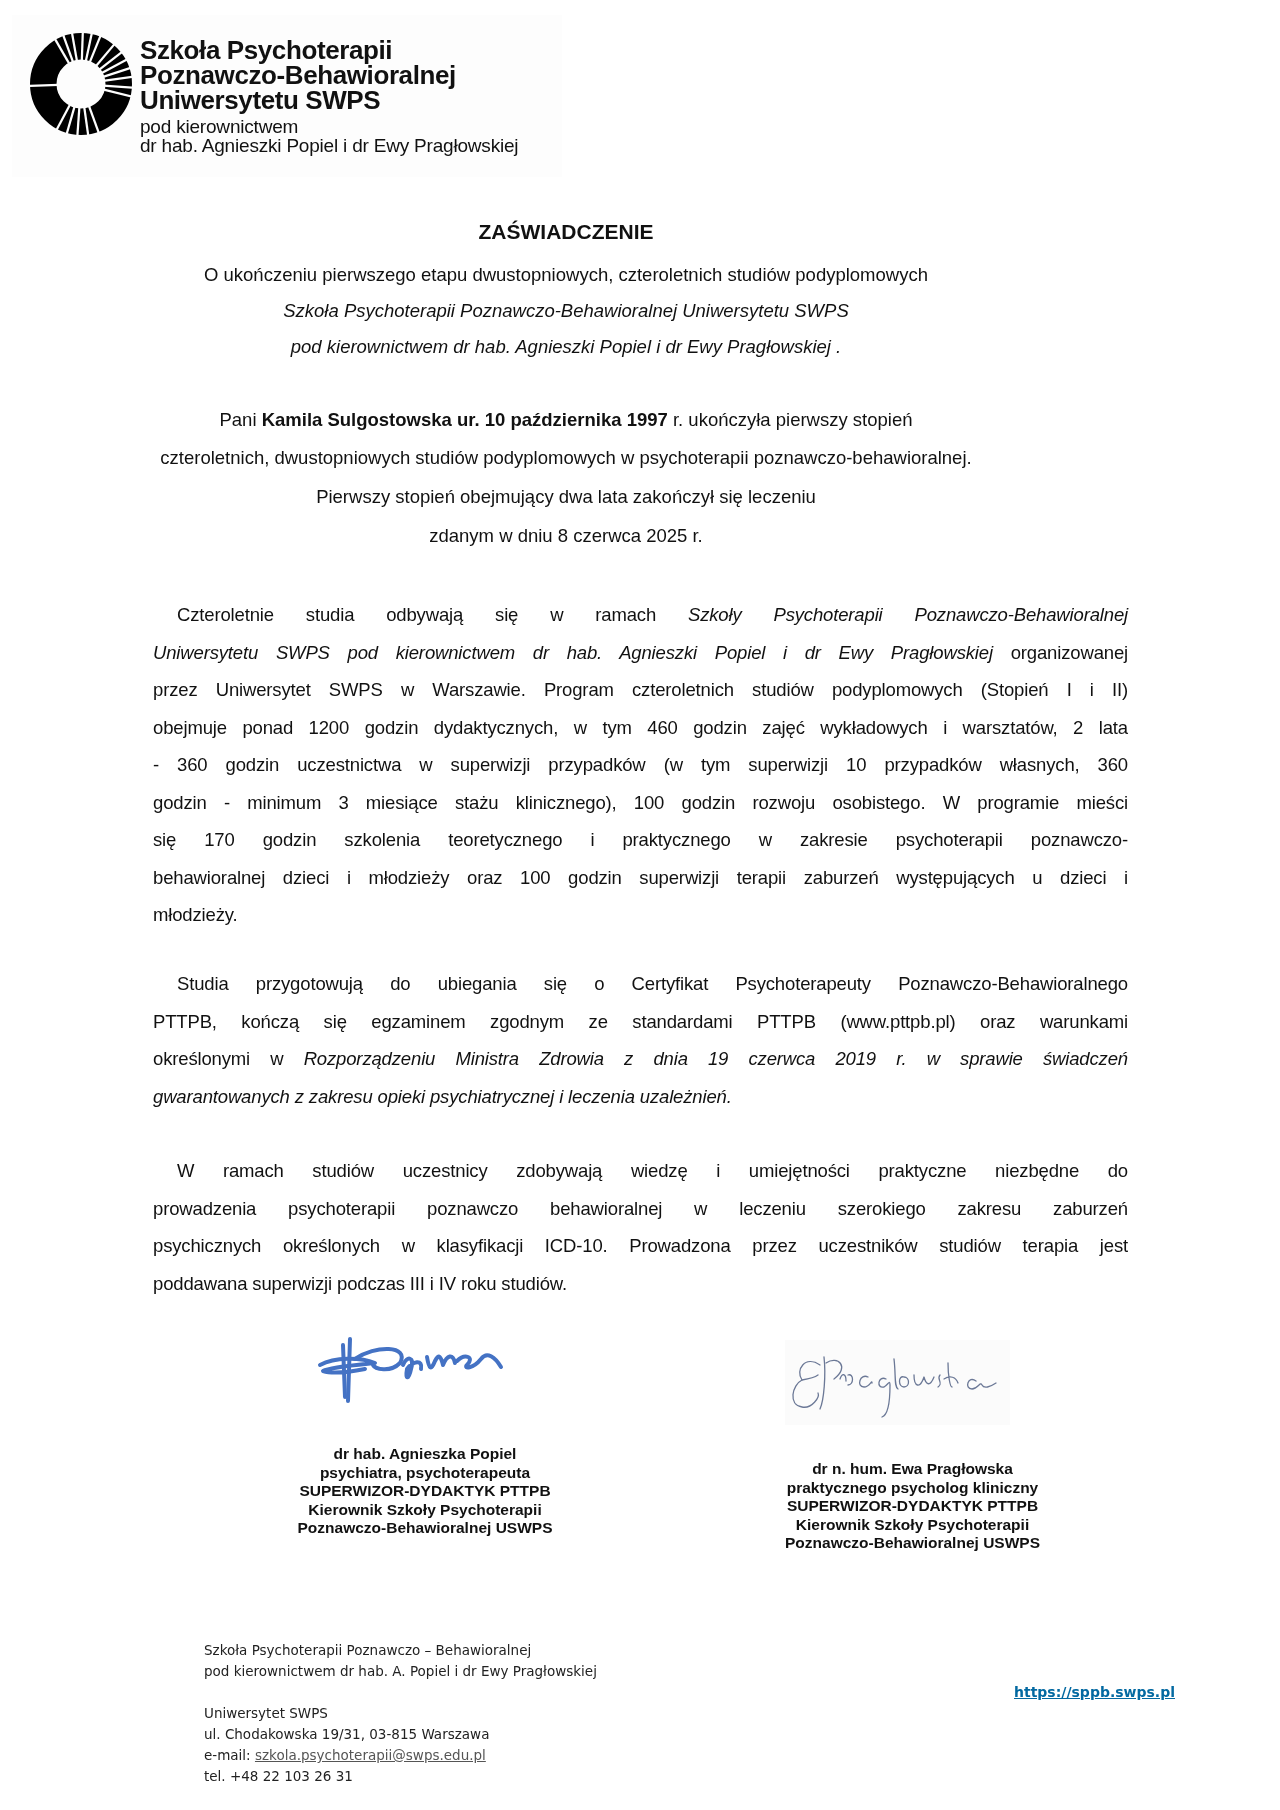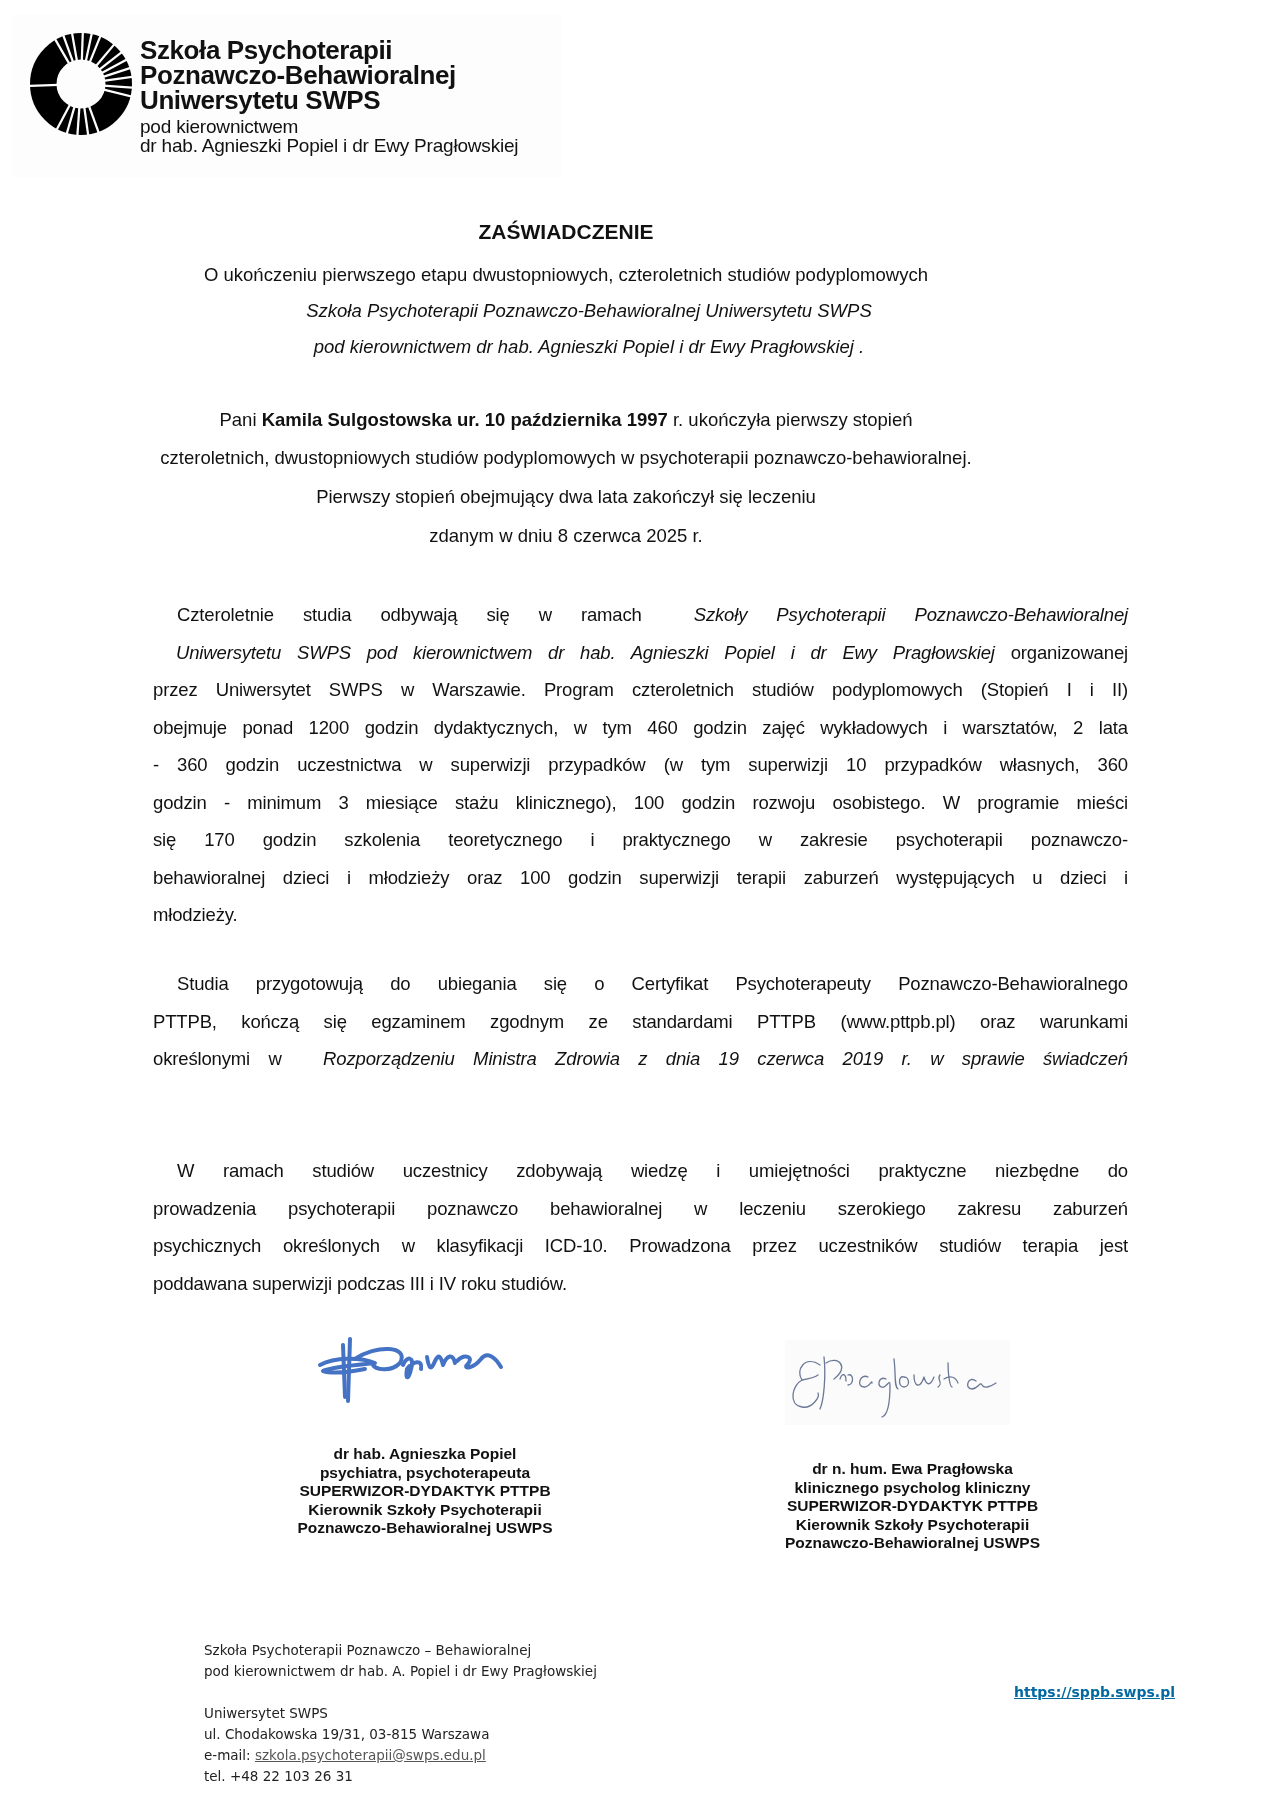--- a/index.html
+++ b/index.html
@@ -12,21 +12,21 @@
     background: #fdfdfd;
   }
   .logo-mark { position: absolute; left: 18px; top: 18px; width: 102px; height: 102px; }
   .logo-text { position: absolute; left: 128px; top: 22px; line-height: 1; }
   .logo-text .big { font-weight: bold; font-size: 26px; letter-spacing: -0.4px; height: 25px; display: block; }
   .logo-text .small { font-size: 19px; letter-spacing: -0.2px; height: 19px; display: block; }
   .logo-text .big + .small { margin-top: 5px; }
 
   .center-line { position: absolute; left: 0; width: 1132px; text-align: center; font-size: 18.5px; white-space: nowrap; }
   .title { font-weight: bold; font-size: 21px; top: 220px; }
-  .ital { font-style: italic; padding-left: 23px; }
+  .ital { font-style: italic; }
   .b { font-weight: bold; }
 
   .para {
     position: absolute; left: 153px; width: 975px; font-size: 18.5px; line-height: 37.5px;
     text-align: justify; text-indent: 24px; letter-spacing: -0.15px;
   }
   .para .line { display: block; text-align: justify; text-align-last: justify; text-indent: 0; }
   .para .line.first { padding-left: 24px; }
   .para .line.last { text-align-last: left; }
 
@@ -96,20 +96,21 @@
   <span class="line">godzin - minimum 3 miesiące stażu klinicznego), 100 godzin rozwoju osobistego. W programie mieści</span>
   <span class="line">się 170 godzin szkolenia teoretycznego i praktycznego w zakresie psychoterapii poznawczo-</span>
   <span class="line">behawioralnej dzieci i młodzieży oraz 100 godzin superwizji terapii zaburzeń występujących u dzieci i</span>
   <span class="line last">młodzieży.</span>
 </div>
 
 <div class="para" style="top:965px">
   <span class="line first">Studia przygotowują do ubiegania się o Certyfikat Psychoterapeuty Poznawczo-Behawioralnego</span>
   <span class="line">PTTPB, kończą się egzaminem zgodnym ze standardami PTTPB (www.pttpb.pl) oraz warunkami</span>
   <span class="line"><span>określonymi w </span><span class="ital">Rozporządzeniu Ministra Zdrowia z dnia 19 czerwca 2019 r. w sprawie świadczeń</span></span>
+  <span class="line last ital">gwarantowanych z zakresu opieki psychiatrycznej i leczenia uzależnień.</span>
 </div>
 
 <div class="para" style="top:1152px">
   <span class="line first">W ramach studiów uczestnicy zdobywają wiedzę i umiejętności praktyczne niezbędne do</span>
   <span class="line">prowadzenia psychoterapii poznawczo behawioralnej w leczeniu szerokiego zakresu zaburzeń</span>
   <span class="line">psychicznych określonych w klasyfikacji ICD-10. Prowadzona przez uczestników studiów terapia jest</span>
   <span class="line last">poddawana superwizji podczas III i IV roku studiów.</span>
 </div>
 
 <svg class="sig-img" style="left:315px;top:1335px" width="195" height="70" viewBox="0 0 195 70">
@@ -144,21 +145,21 @@
     <path d="M104 14 C106 30 104 42 108 44"></path>
     <path d="M114 32 C108 30 108 42 114 42 C120 42 120 32 114 32"></path>
     <path d="M124 30 C124 42 130 44 134 32 C136 40 140 42 144 32"></path>
     <path d="M150 30 C146 34 154 38 148 42"></path>
     <path d="M158 18 C158 30 160 42 162 42 M154 34 C160 30 166 32 168 38"></path>
     <path d="M186 36 C178 30 174 44 182 44 C188 44 190 36 192 40 C194 44 200 42 206 38"></path>
   </g>
 </svg>
 <div class="sig-block" style="left:740px;top:1460px;width:345px">
   <div>dr n. hum. Ewa Pragłowska</div>
-  <div>klinicznego psycholog kliniczny</div>
+  <div>praktycznego psycholog kliniczny</div>
   <div>SUPERWIZOR-DYDAKTYK PTTPB</div>
   <div>Kierownik Szkoły Psychoterapii</div>
   <div>Poznawczo-Behawioralnej USWPS</div>
 </div>
 
 <div class="footer">
   <div>Szkoła Psychoterapii Poznawczo – Behawioralnej</div>
   <div>pod kierownictwem dr hab. A. Popiel i dr Ewy Pragłowskiej</div>
   <div class="gap"></div>
   <div>Uniwersytet SWPS</div>

